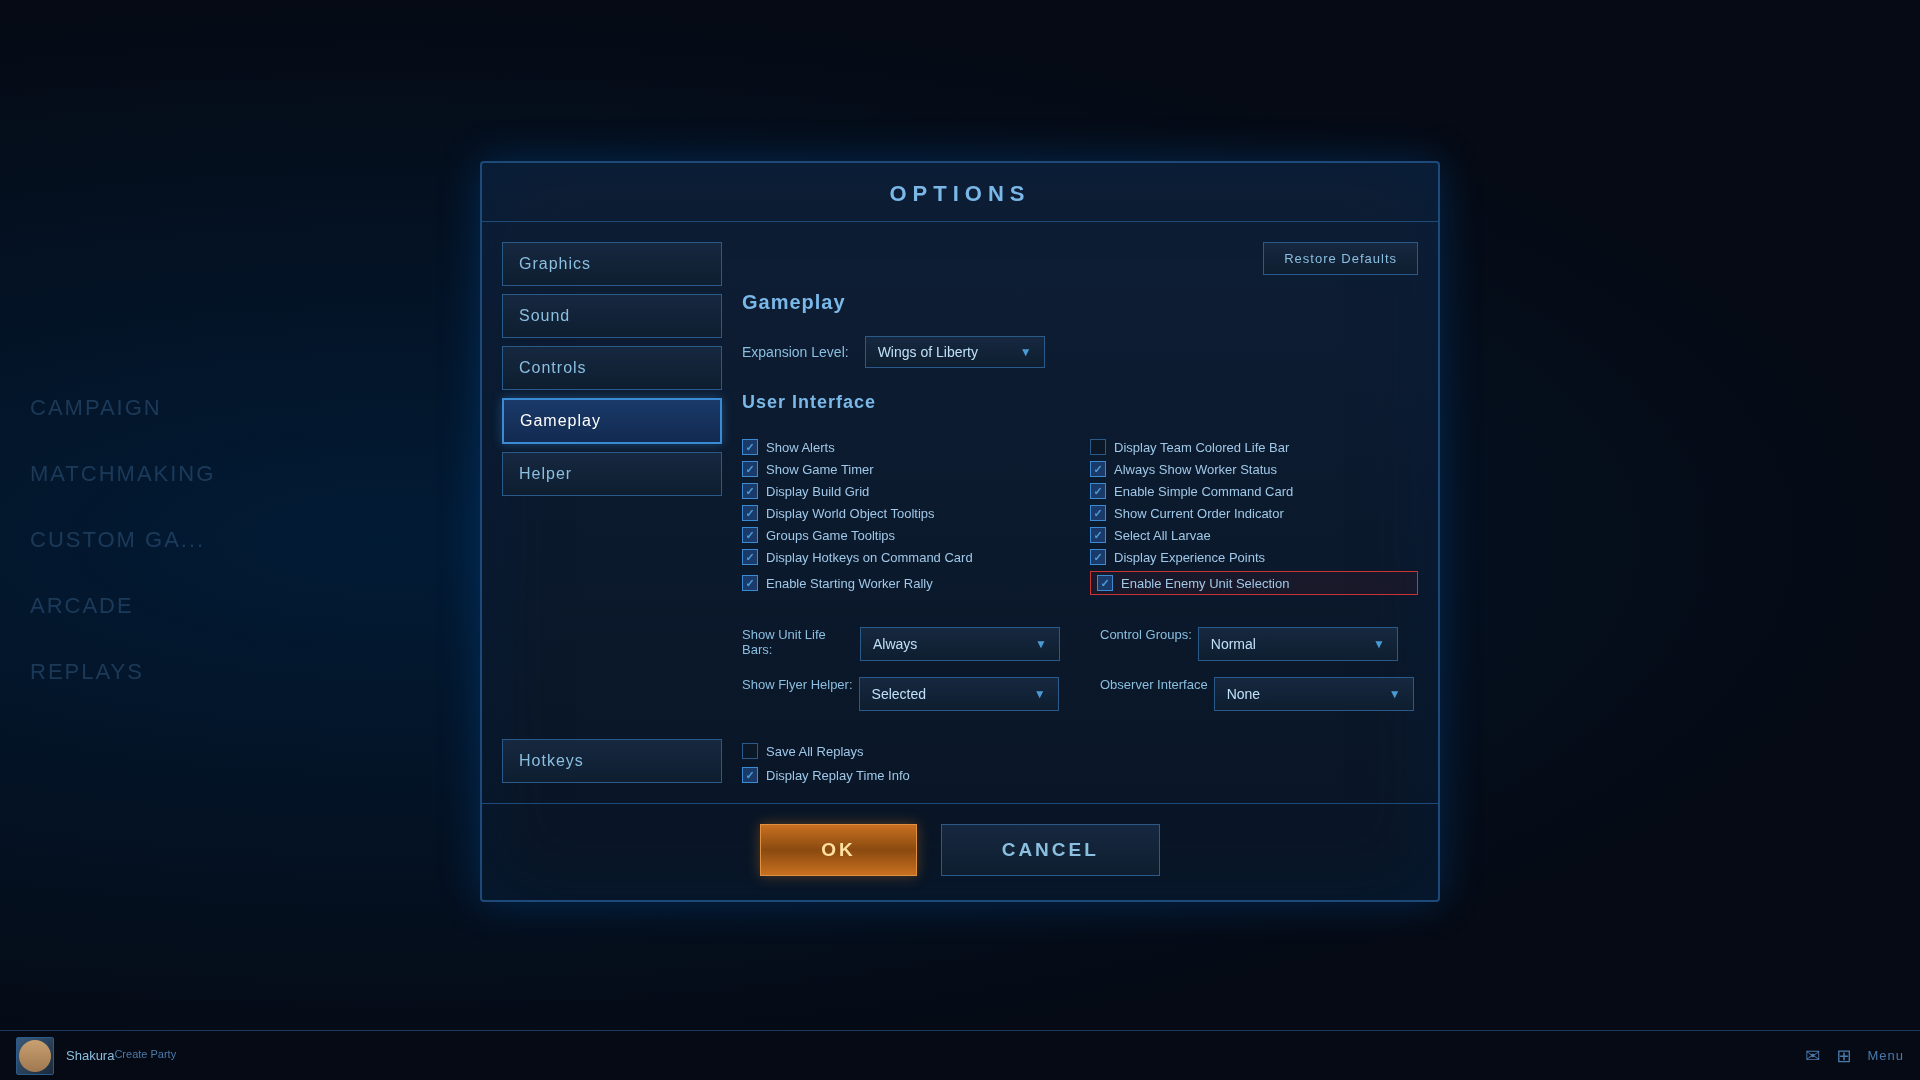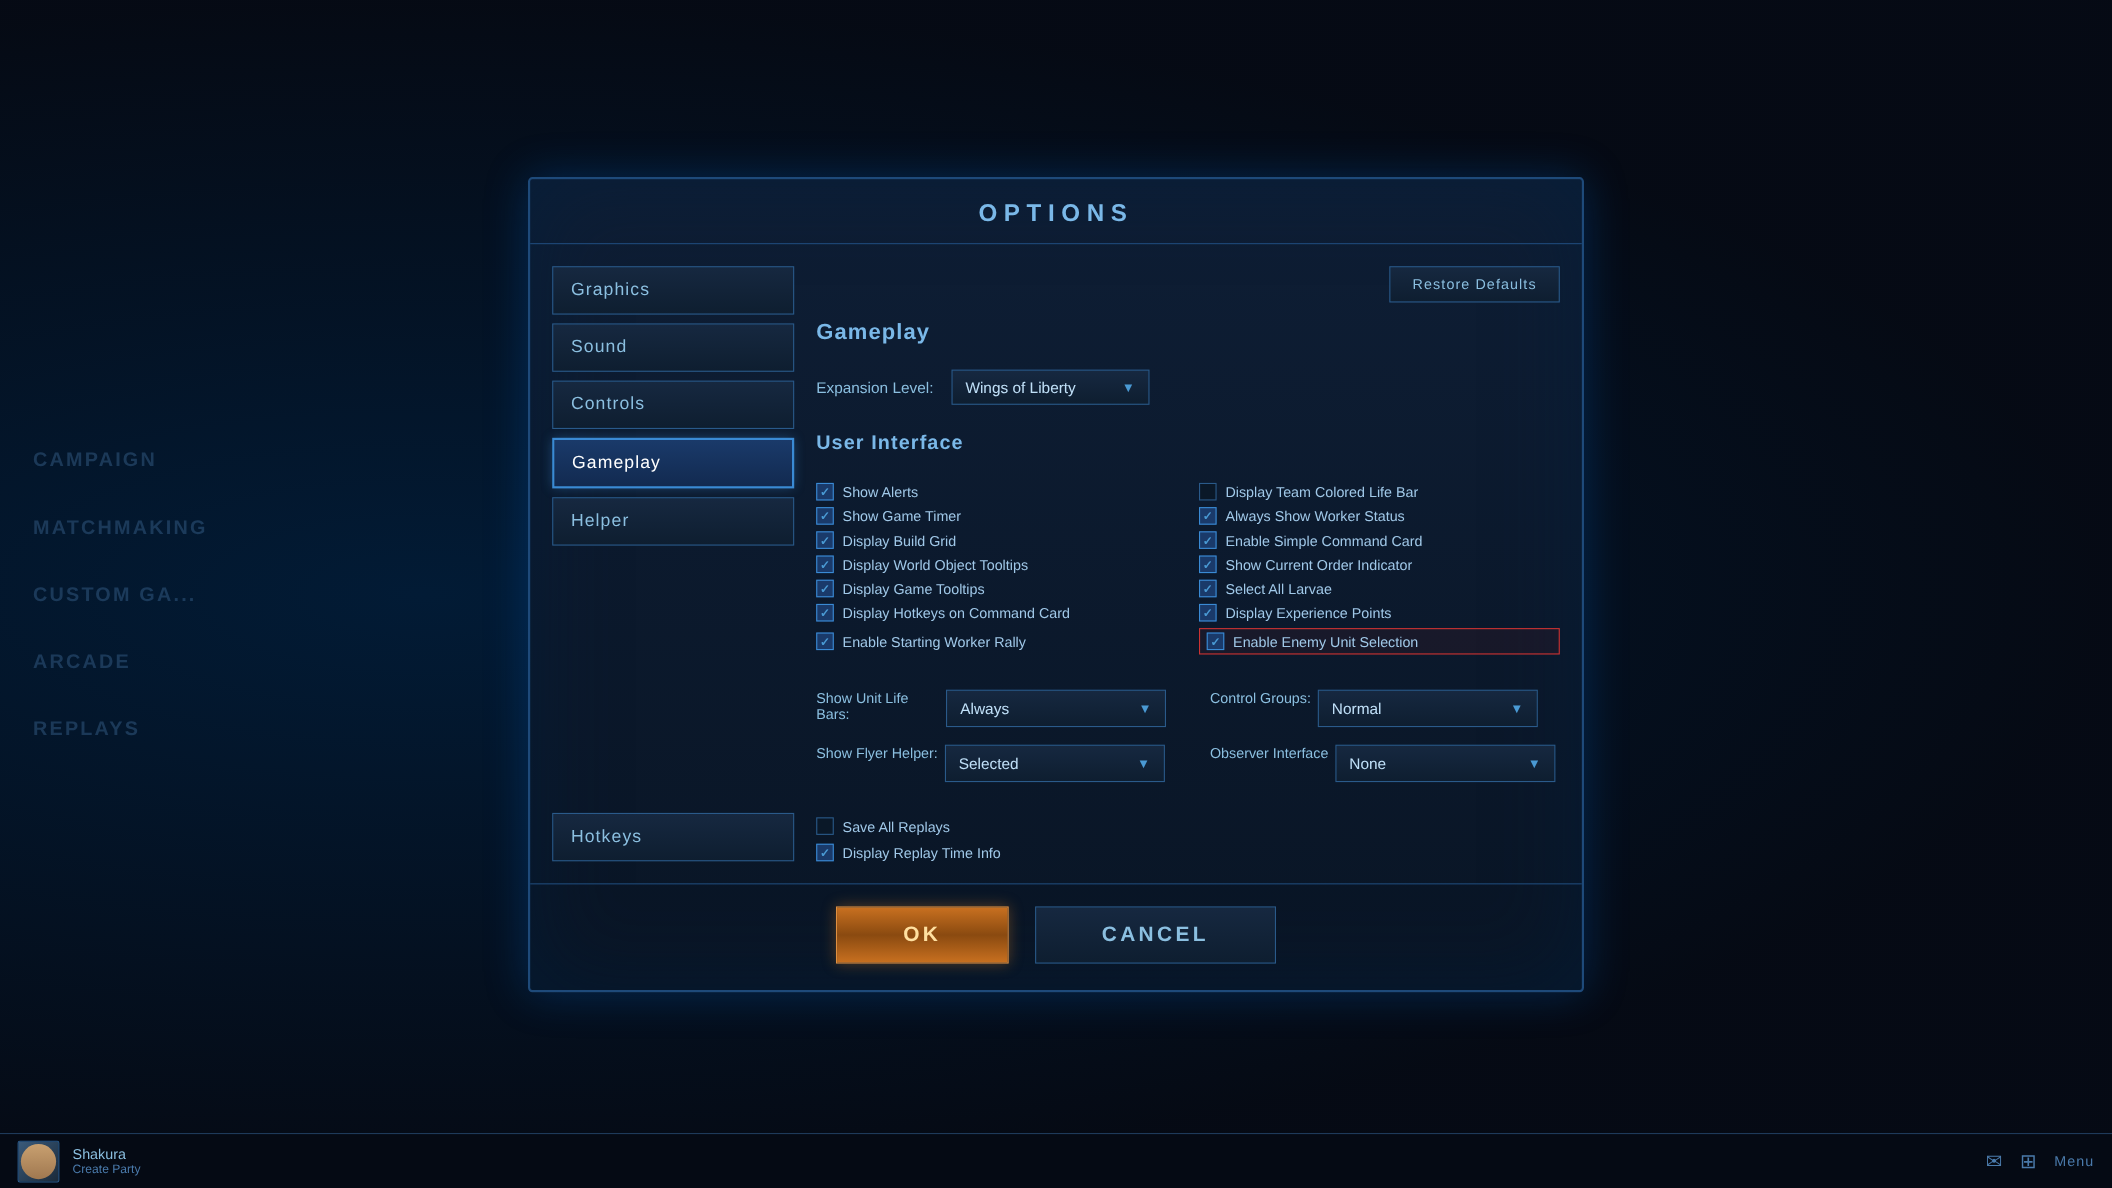--- a/index.html
+++ b/index.html
@@ -28,22 +28,22 @@
       height: 100%;
       display: flex;
       flex-direction: column;
       justify-content: center;
       gap: 40px;
       padding-left: 30px;
       opacity: 0.35;
     }
     .side-ghost-item {
       color: #4a7aab;
-      font-size: 18px;
-      font-weight: bold;
+      font-size: 22px;
+      font-weight: normal;
       letter-spacing: 2px;
       text-transform: uppercase;
     }
 
     
     .dialog-wrapper {
       position: absolute;
       top: 50%;
       left: 50%;
       transform: translate(-50%, -50%);
@@ -440,21 +440,21 @@
             <div class="cb checked"></div>
             <span class="cb-label">Display World Object Tooltips</span>
           </div>
           <div class="checkbox-row">
             <div class="cb checked"></div>
             <span class="cb-label">Show Current Order Indicator</span>
           </div>
 
           <div class="checkbox-row">
             <div class="cb checked"></div>
-            <span class="cb-label">Display Game Tooltips</span>
+            <span class="cb-label">Groups Game Tooltips</span>
           </div>
           <div class="checkbox-row">
             <div class="cb checked"></div>
             <span class="cb-label">Select All Larvae</span>
           </div>
 
           <div class="checkbox-row">
             <div class="cb checked"></div>
             <span class="cb-label">Display Hotkeys on Command Card</span>
           </div>
@@ -523,21 +523,21 @@
       <button class="footer-btn btn-cancel">CANCEL</button>
     </div>
 
   </div>
 </div>
 
 <div class="bottom-bar">
   <div class="avatar">
     <div class="avatar-face"></div>
   </div>
-  <div style="display:flex; flex-direction:column;">
+  <div style="display:flex; flex-direction:row;">
     <span class="username">Shakura</span>
     <span class="create-party">Create Party</span>
   </div>
   <div class="bottom-right-icons">
     <span class="bottom-icon">✉</span>
     <span class="bottom-icon">⊞</span>
     <span class="menu-text">Menu</span>
   </div>
 </div>
 

